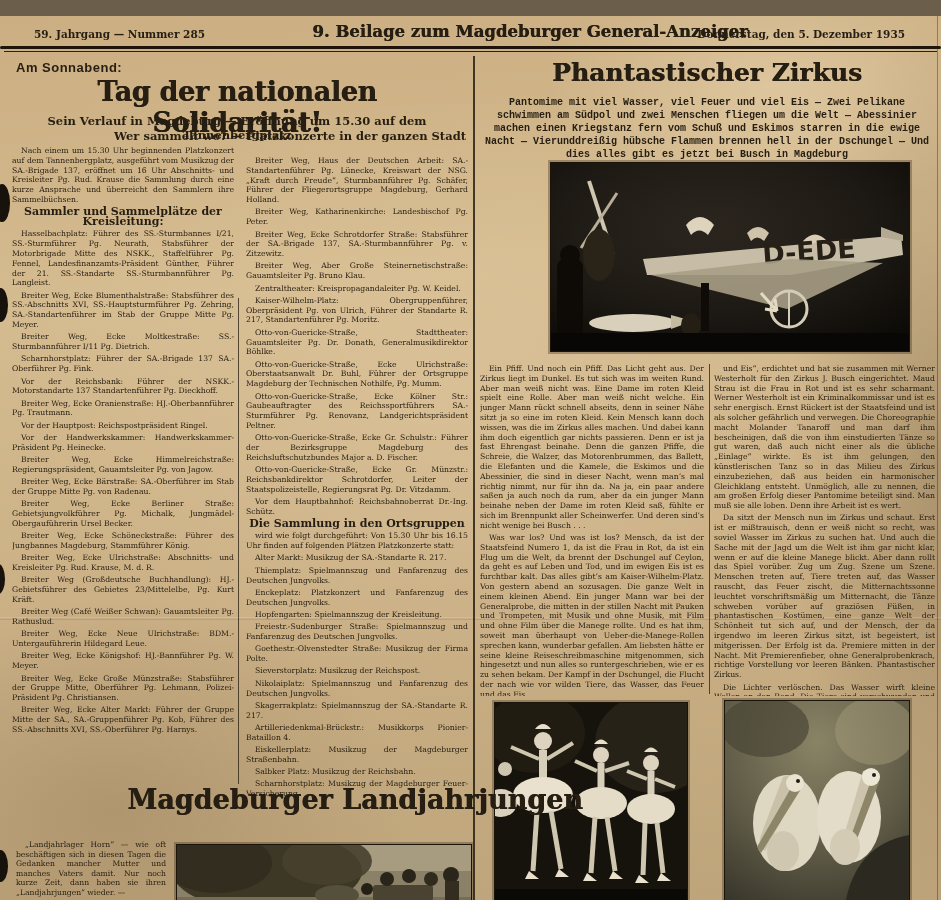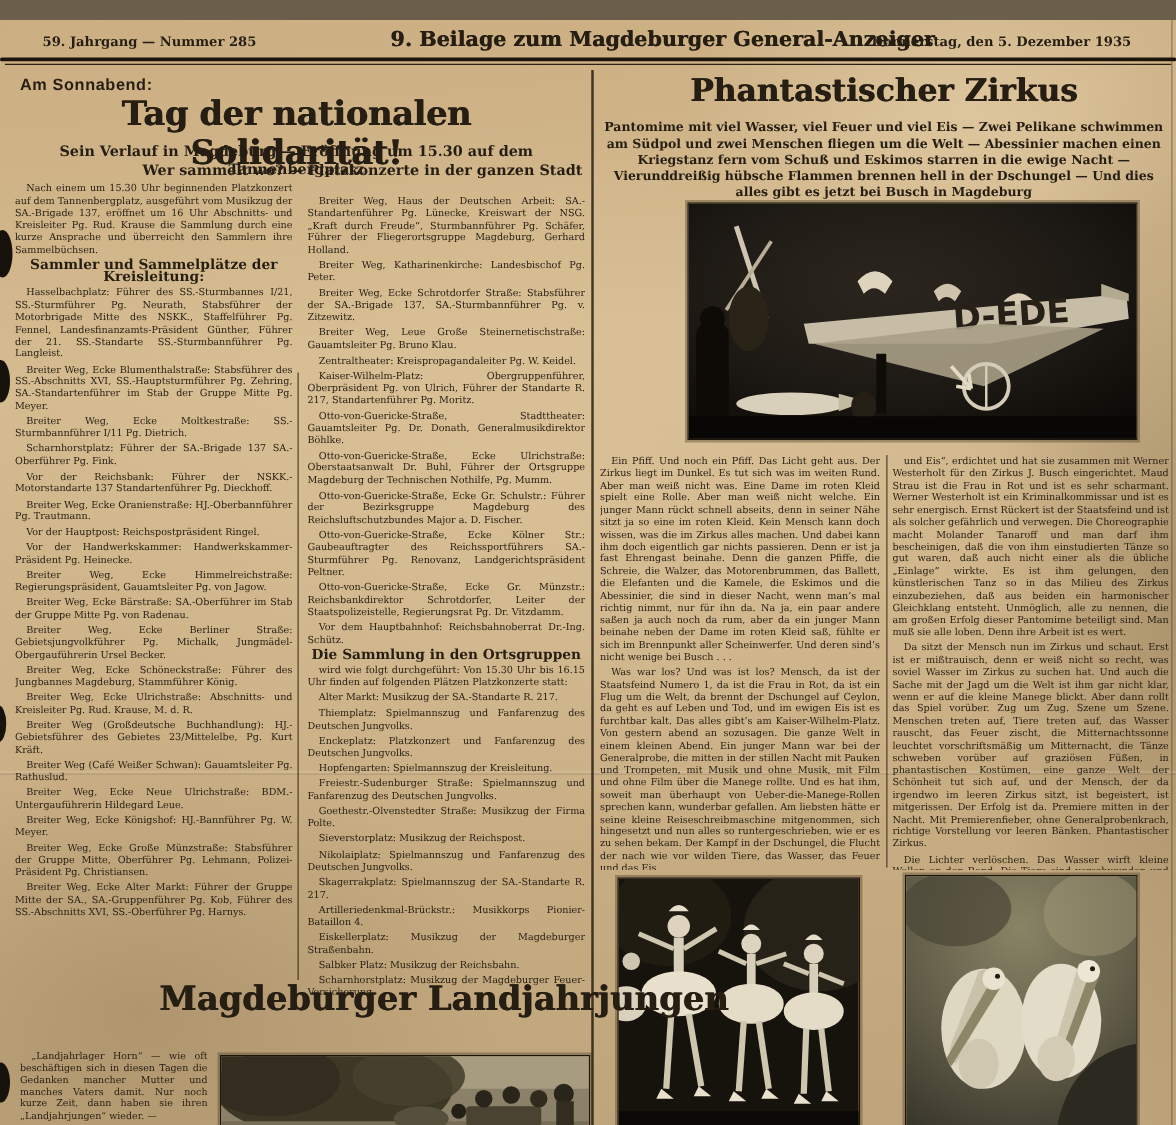--- a/index.html
+++ b/index.html
@@ -32,21 +32,21 @@
     font-size:27px;font-weight:bold;text-shadow:.6px 0 #261e12;letter-spacing:-.3px;}
   .sol-sub1{position:absolute;left:8px;top:98px;width:458px;text-align:center;font-size:11.5px;font-weight:bold;}
   .sol-sub2{position:absolute;left:8px;top:113px;width:458px;text-align:right;font-size:11.5px;font-weight:bold;}
   .col{position:absolute;overflow:hidden;font-size:7.7px;line-height:9.8px;text-align:justify;}
   .col p{margin:0 0 2.5px 0;text-indent:9px;}
   .sec-head{font-size:11px;font-weight:bold;text-align:center;margin:4px 0 3px 0;text-indent:0 !important;}
   
   .cir-head{position:absolute;left:478px;top:42px;width:458px;text-align:center;
     font-size:25px;font-weight:bold;text-shadow:.6px 0 #261e12;}
   .cir-sub{position:absolute;left:480px;top:80px;width:454px;font-size:10px;font-weight:bold;
-    text-align:center;line-height:13px;}
+    text-align:center;line-height:13px;font-family:Liberation Mono, monospace;}
   
   .lj-head{position:absolute;left:110px;top:768px;width:490px;text-align:center;
     font-size:27px;font-weight:bold;text-shadow:.6px 0 #261e12;}
   .lj-sub{position:absolute;left:110px;top:803px;width:490px;text-align:center;font-size:11px;font-weight:bold;}
   
   .photo{position:absolute;border:1px solid #1b140a;box-shadow:0 0 0 2px rgba(60,45,25,.35);}
   .photo svg{display:block;}
 </style>
 </head>
 <body>
@@ -103,27 +103,27 @@
         <p>Breiter Weg, Ecke Große Münzstraße: Stabsführer der Gruppe Mitte, Oberführer Pg. Lehmann, Polizei-Präsident Pg. Christiansen.</p>
         <p>Breiter Weg, Ecke Alter Markt: Führer der Gruppe Mitte der SA., SA.-Gruppenführer Pg. Kob, Führer des SS.-Abschnitts XVI, SS.-Oberführer Pg. Harnys.</p>
       </div>
   </div>
 
   <div class="col" style="left:246px;top:140px;width:222px;height:640px;">
     <div>
         <p>Breiter Weg, Haus der Deutschen Arbeit: SA.-Standartenführer Pg. Lünecke, Kreiswart der NSG. „Kraft durch Freude“, Sturmbannführer Pg. Schäfer, Führer der Fliegerortsgruppe Magdeburg, Gerhard Holland.</p>
         <p>Breiter Weg, Katharinenkirche: Landesbischof Pg. Peter.</p>
         <p>Breiter Weg, Ecke Schrotdorfer Straße: Stabsführer der SA.-Brigade 137, SA.-Sturmbannführer Pg. v. Zitzewitz.</p>
-        <p>Breiter Weg, Leue Große Steinernetischstraße: Gauamtsleiter Pg. Bruno Klau.</p>
+        <p>Breiter Weg, Aber Große Steinernetischstraße: Gauamtsleiter Pg. Bruno Klau.</p>
         <p>Zentraltheater: Kreispropagandaleiter Pg. W. Keidel.</p>
         <p>Kaiser-Wilhelm-Platz: Obergruppenführer, Oberpräsident Pg. von Ulrich, Führer der Standarte R. 217, Standartenführer Pg. Moritz.</p>
         <p>Otto-von-Guericke-Straße, Stadttheater: Gauamtsleiter Pg. Dr. Donath, Generalmusikdirektor Böhlke.</p>
         <p>Otto-von-Guericke-Straße, Ecke Ulrichstraße: Oberstaatsanwalt Dr. Buhl, Führer der Ortsgruppe Magdeburg der Technischen Nothilfe, Pg. Mumm.</p>
+        <p>Otto-von-Guericke-Straße, Ecke Kölner Str.: Gaubeauftragter des Reichssportführers SA.-Sturmführer Pg. Renovanz, Landgerichtspräsident Peltner.</p>
         <p>Otto-von-Guericke-Straße, Ecke Gr. Schulstr.: Führer der Bezirksgruppe Magdeburg des Reichsluftschutzbundes Major a. D. Fischer.</p>
-        <p>Otto-von-Guericke-Straße, Ecke Kölner Str.: Gaubeauftragter des Reichssportführers SA.-Sturmführer Pg. Renovanz, Landgerichtspräsident Peltner.</p>
         <p>Otto-von-Guericke-Straße, Ecke Gr. Münzstr.: Reichsbankdirektor Schrotdorfer, Leiter der Staatspolizeistelle, Regierungsrat Pg. Dr. Vitzdamm.</p>
         <p>Vor dem Hauptbahnhof: Reichsbahnoberrat Dr.-Ing. Schütz.</p>
       </div>
     <p class="sec-head">Die Sammlung in den Ortsgruppen</p>
     <div>
         <p>wird wie folgt durchgeführt: Von 15.30 Uhr bis 16.15 Uhr finden auf folgenden Plätzen Platzkonzerte statt:</p>
         <p>Alter Markt: Musikzug der SA.-Standarte R. 217.</p>
         <p>Thiemplatz: Spielmannszug und Fanfarenzug des Deutschen Jungvolks.</p>
         <p>Enckeplatz: Platzkonzert und Fanfarenzug des Deutschen Jungvolks.</p>
         <p>Hopfengarten: Spielmannszug der Kreisleitung.</p>

